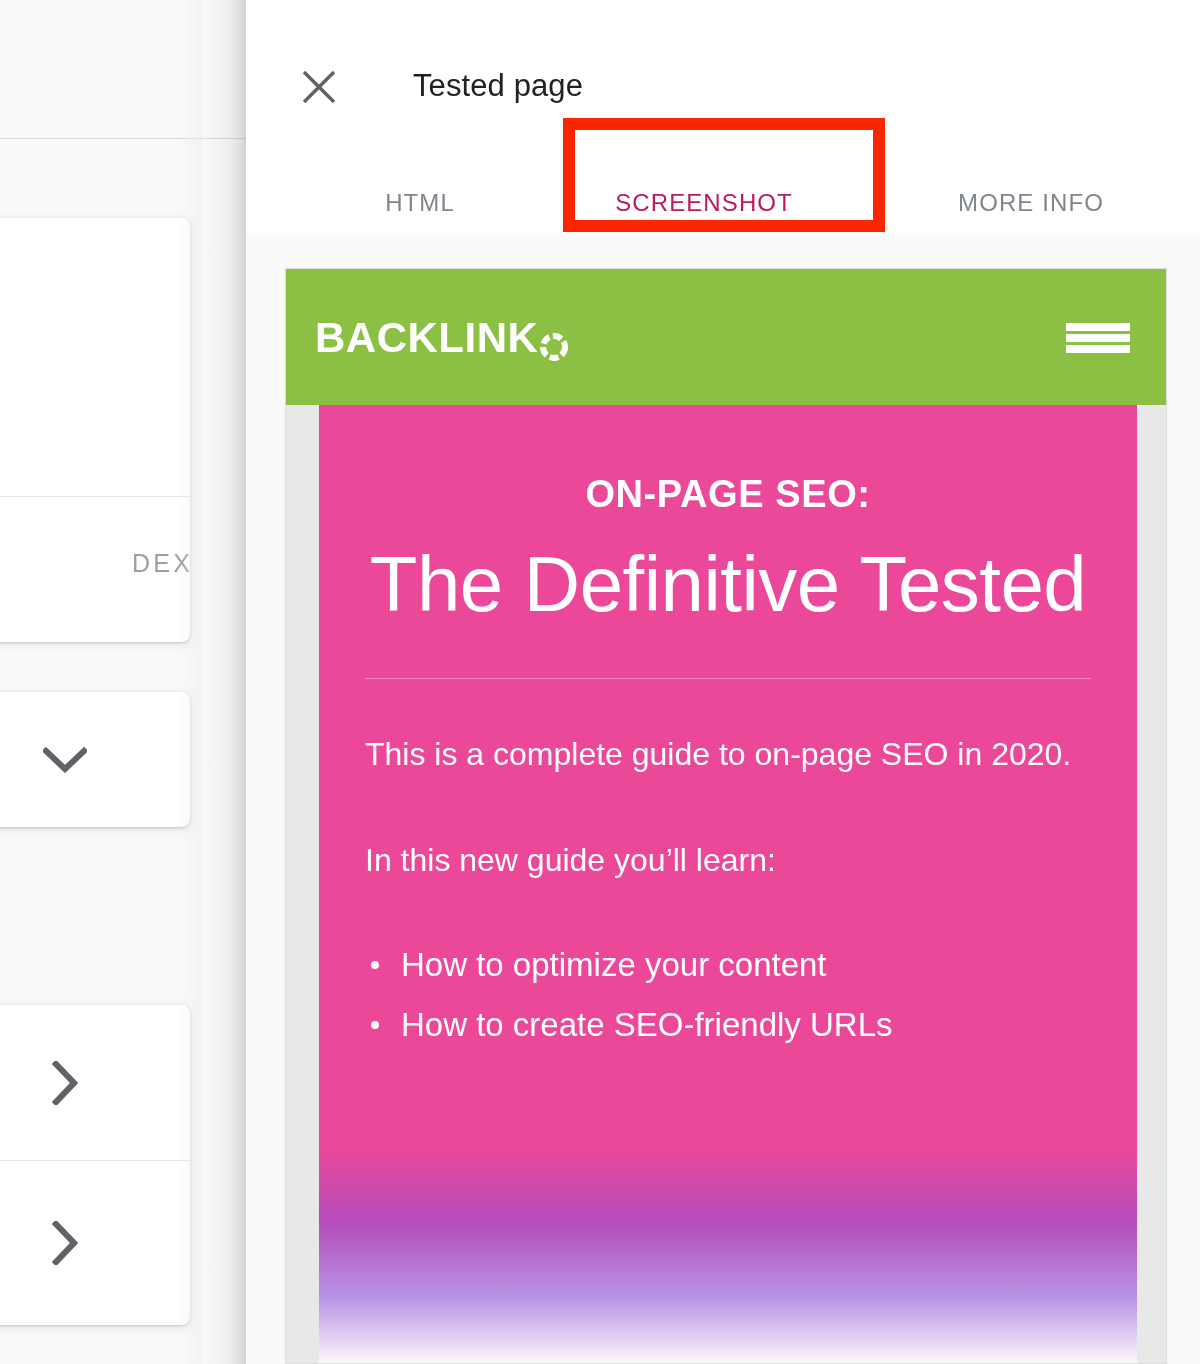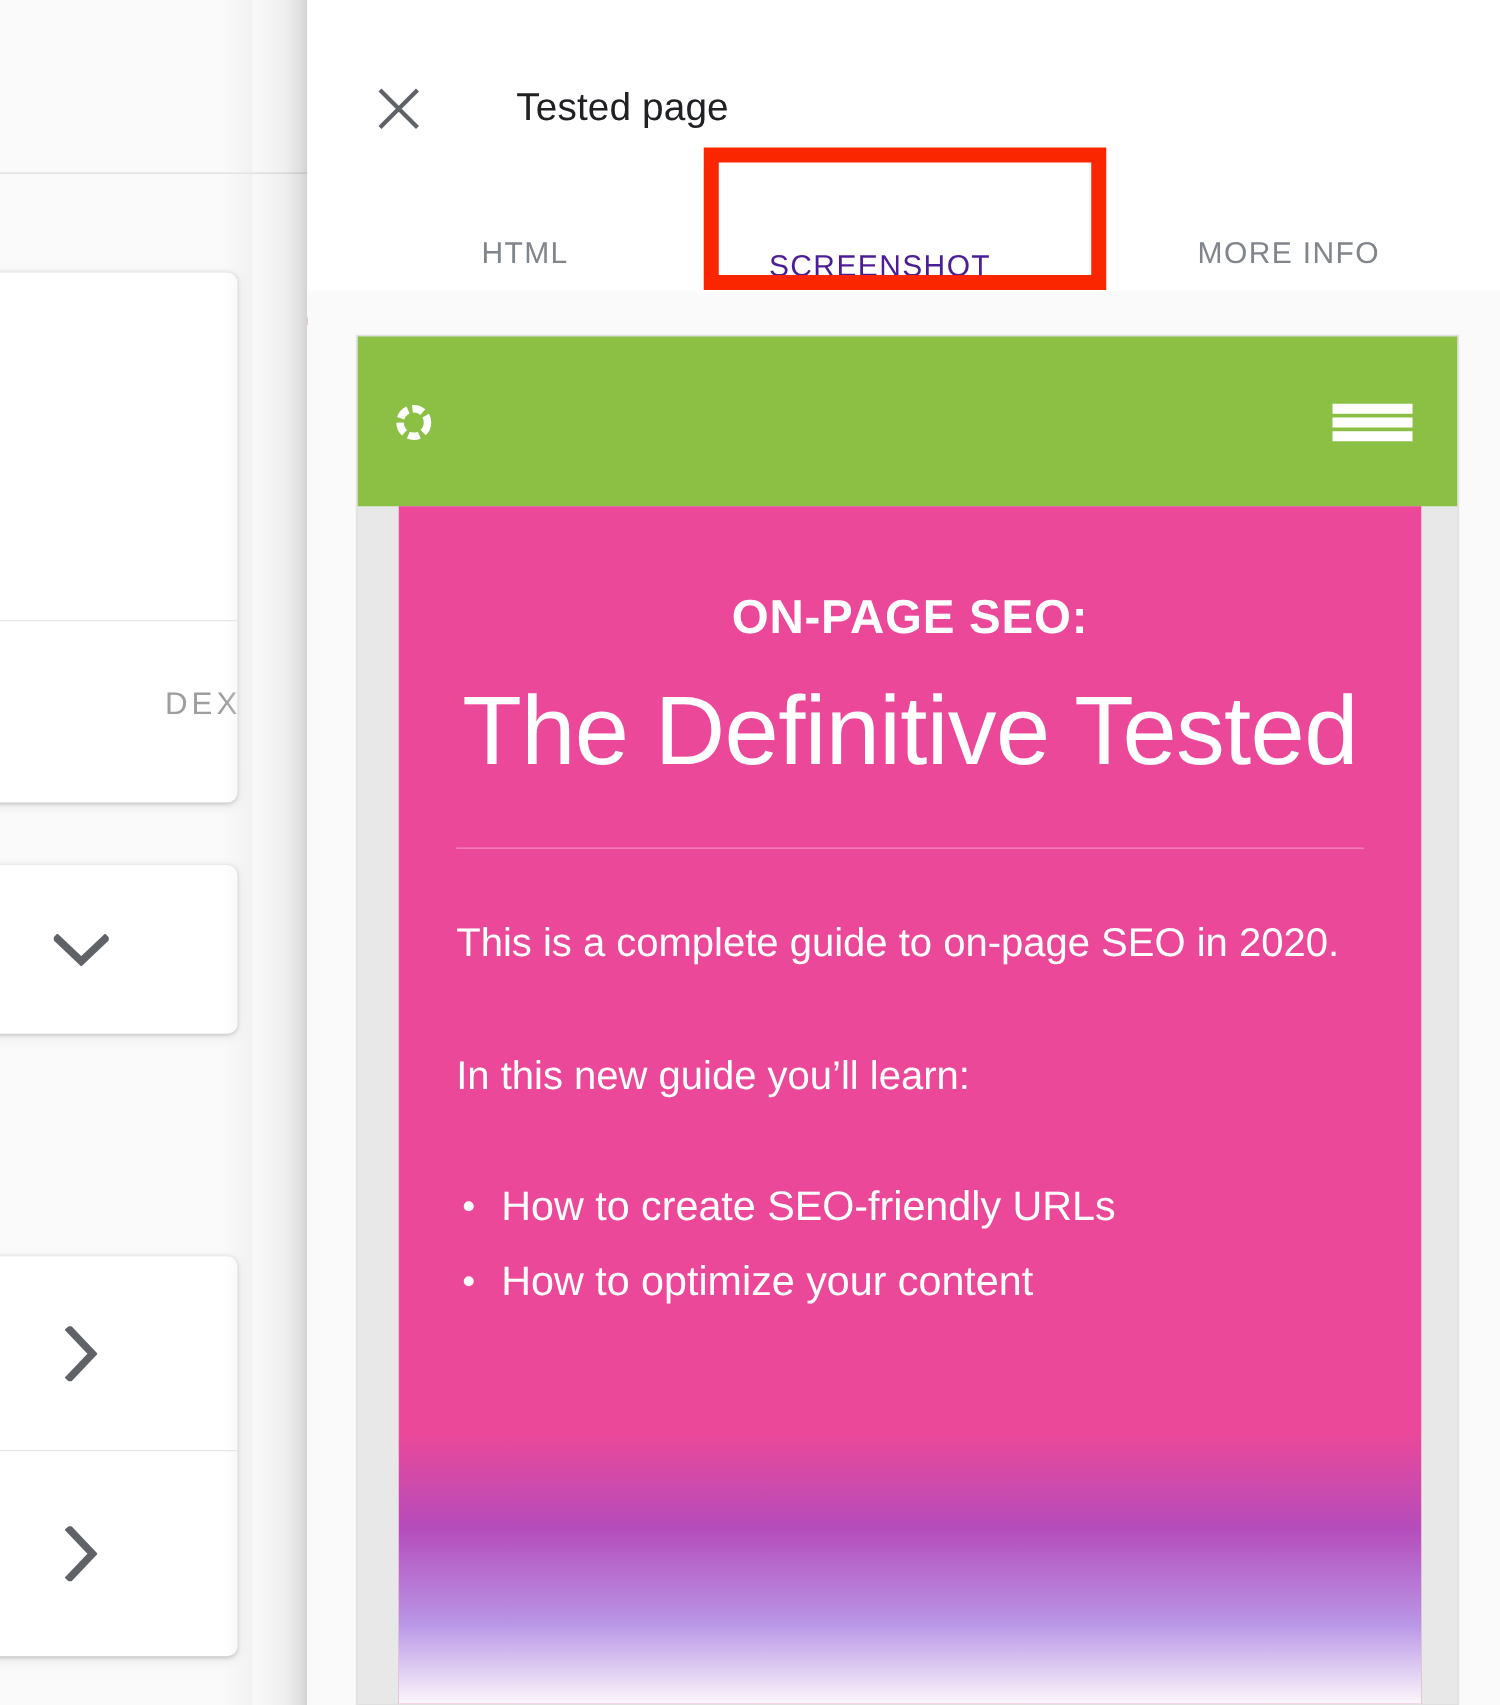--- a/index.html
+++ b/index.html
@@ -107,21 +107,21 @@
   }
   .tab {
     position: absolute; top: 0; height: 113px;
     display: flex; align-items: center; justify-content: center;
     font-size: 24px; letter-spacing: 1.1px;
     color: #80868b;
     cursor: pointer;
     background: none; border: none;
     font-family: "Liberation Sans", sans-serif;
   }
-  .tab.active { color: #4c1d95; margin-top: 11px; }
+  .tab.active { color: #be185d; }
   .tab-html       { left: 60px;  width: 228px; }
   .tab-screenshot { left: 288px; width: 340px; }
   .tab-moreinfo   { left: 640px; width: 290px; }
 
   
   .red-box {
     position: absolute;
     left: 317px; top: 118px;
     width: 322px; height: 114px;
     border: 12px solid #FA2600;
@@ -301,20 +301,21 @@
       <button class="tab tab-moreinfo">MORE INFO</button>
     </div>
 
     <div class="red-box"></div>
 
     <div class="shot-area">
       <div class="shot-card">
 
         <div class="site-header">
           <div class="logo">
+            <span>BACKLINK</span>
             <span class="logo-o">
               <svg width="30" height="30" viewBox="0 0 30 30" aria-hidden="true">
                 <circle cx="15" cy="15" r="11" fill="none" stroke="#ffffff" stroke-width="6" stroke-dasharray="9 3.6"></circle>
               </svg>
             </span>
           </div>
           <div class="hamburger">
             <span></span>
             <span></span>
             <span></span>
@@ -324,22 +325,22 @@
         <div class="site-body">
           <div class="site-hero">
             <div class="hero-kicker">ON-PAGE SEO:</div>
             <div class="hero-title">The Definitive Tested</div>
             <div class="hero-rule"></div>
 
             <p class="para">This is a complete guide to on-page SEO in 2020.</p>
             <p class="para second">In this new guide you’ll learn:</p>
 
             <ul class="bullets">
+              <li>How to optimize your content</li>
               <li>How to create SEO-friendly URLs</li>
-              <li>How to optimize your content</li>
             </ul>
           </div>
           <div class="fade"></div>
         </div>
 
       </div>
     </div>
 
   </div>
 </div>

